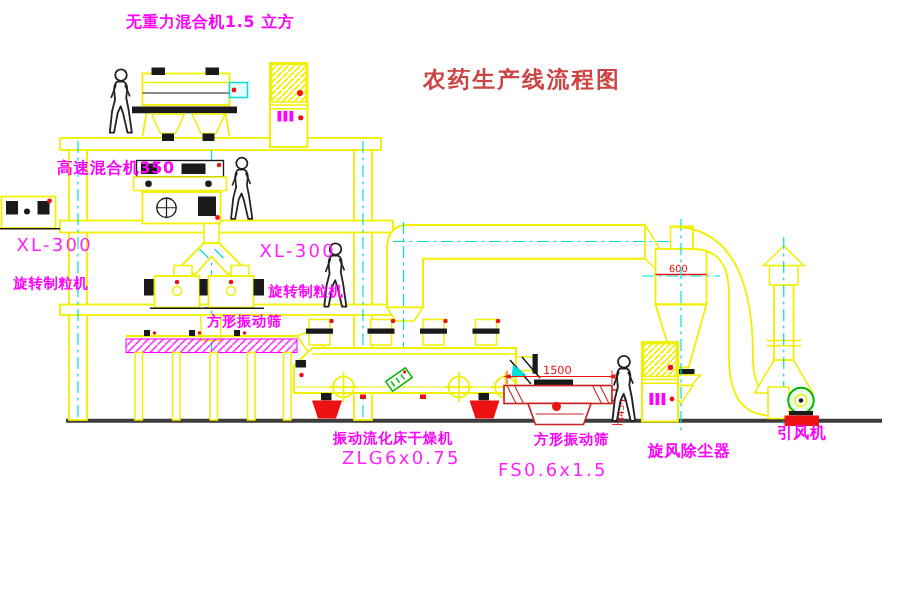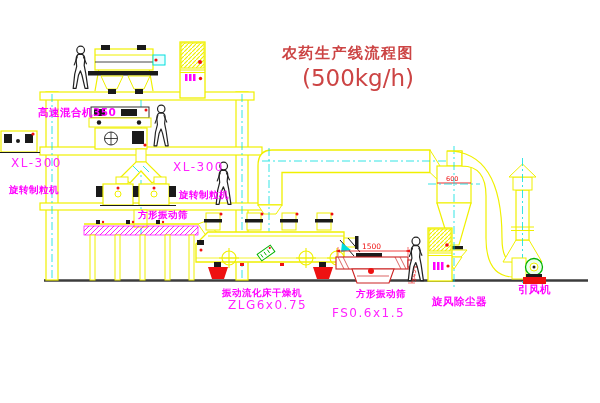--- a/index.html
+++ b/index.html
@@ -3,21 +3,21 @@
 <meta charset="utf-8">
 <style>
   html,body{margin:0;padding:0;background:#fff;}
   #canvas{position:relative;width:600px;height:403px;background:#ffffff;overflow:hidden;
           font-family:"DejaVu Sans",sans-serif;}
   #canvas svg{position:absolute;left:0;top:0;}
   .lbl{position:absolute;white-space:nowrap;color:#ff00ff;line-height:1;}
   .cnSmall{font-size:9.5px;font-weight:bold;letter-spacing:.5px;}
   .cnMed{font-size:10.5px;font-weight:bold;letter-spacing:.5px;}
   .model{font-size:12px;font-weight:400;letter-spacing:1.5px;color:#ff22ff;}
-  .titleWrap{position:absolute;left:282px;top:44px;display:flex;align-items:flex-end;color:#c44;flex-direction:column;}
+  .titleWrap{position:absolute;left:282px;top:44px;display:flex;align-items:flex-end;color:#c44;}
   .titleCn{font-size:15px;font-weight:bold;letter-spacing:1.5px;padding-bottom:2px;}
   .titleCap{font-size:23px;font-weight:400;margin-left:2px;}
 </style>
 </head>
 <body>
 
 <div id="canvas">
 
 <svg width="600" height="403" viewBox="0 0 600 403">
   <defs>
@@ -257,23 +257,23 @@
   </g>
 
   <use href="#person" transform="translate(69,45) scale(1.10)"></use>
   <use href="#person" transform="translate(150,104) scale(1.06)"></use>
   <use href="#person" transform="translate(212,161) scale(1.10)"></use>
   <use href="#person" transform="translate(404,236) scale(1.13)"></use>
 </svg>
 
 <div class="titleWrap">
   <span class="titleCn">农药生产线流程图</span>
-  <span class="titleCap">(500kg/h)</span>
 </div>
 
+<div class="lbl cnMed" style="left:84px;top:10px;">无重力混合机1.5 立方</div>
 <div class="lbl cnMed" style="left:38px;top:107px;">高速混合机350</div>
 
 <div class="lbl model" style="left:11px;top:157px;">XL-300</div>
 <div class="lbl cnSmall" style="left:9px;top:185px;">旋转制粒机</div>
 
 <div class="lbl model" style="left:173px;top:161px;">XL-300</div>
 <div class="lbl cnSmall" style="left:179px;top:190px;">旋转制粒机</div>
 
 <div class="lbl cnSmall" style="left:138px;top:210px;">方形振动筛</div>
 

